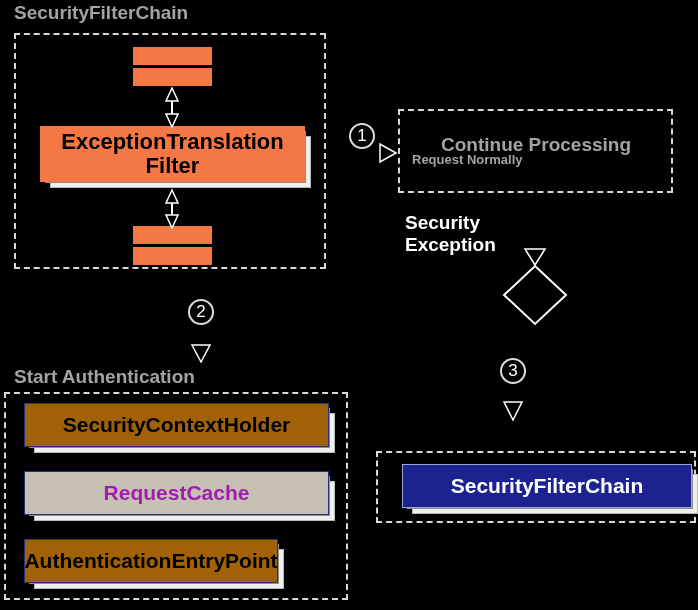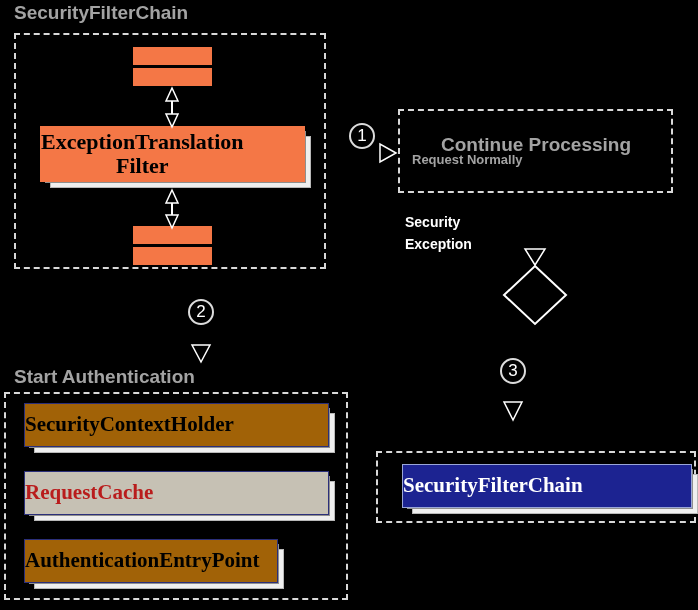--- a/index.html
+++ b/index.html
@@ -71,28 +71,28 @@
     border: 1px solid #8f8f8f;
     box-sizing: border-box;
   }
   .stack .face {
     position: absolute;
     left: 0; top: 0;
     width: 100%; height: 100%;
     box-sizing: border-box;
     display: flex;
     align-items: center;
+    justify-content: center;
     text-align: center;
     font-weight: bold;
     line-height: 1.1;
-    font-family: Liberation Serif, serif;
   }
   .face.orange   { background: #F47746; border: 1px solid #F47746; color: #000000; }
   .face.lightblue{ background: #a16207; border: 1px solid #2b2f7a; color: #000000; }
-  .face.gray     { background: #C6C1B4; border: 1px solid #2b2f7a; color: #b91c1c; }
+  .face.gray     { background: #C6C1B4; border: 1px solid #2b2f7a; color: #a21caf; }
   .face.navy     { background: #1C2391; border: 1px solid #9aa6d8; color: #ffffff; }
 
   
   .step-circle {
     position: absolute;
     width: 26px;
     height: 26px;
     border: 2px solid #dcdcdc;
     border-radius: 50%;
     color: #ffffff;
@@ -101,21 +101,21 @@
     text-align: center;
     box-sizing: border-box;
     background: transparent;
   }
 
   
   .edge-label {
     position: absolute;
     color: #ffffff;
     font-weight: bold;
-    font-size: 14px;
+    font-size: 19px;
     line-height: 21px;
     white-space: nowrap;
   }
 
   
   .arrows {
     position: absolute;
     left: 0; top: 0;
     width: 698px;
     height: 610px;

